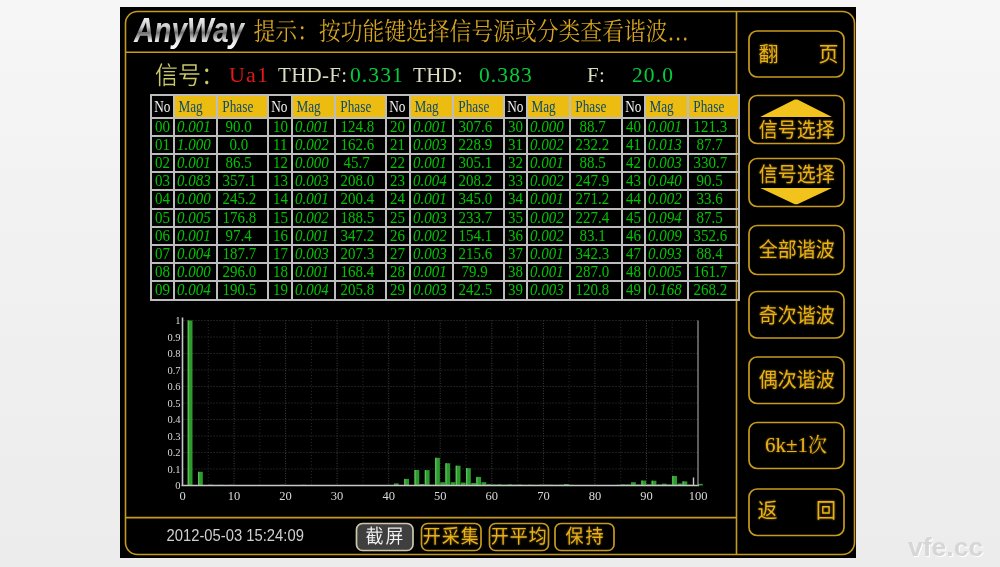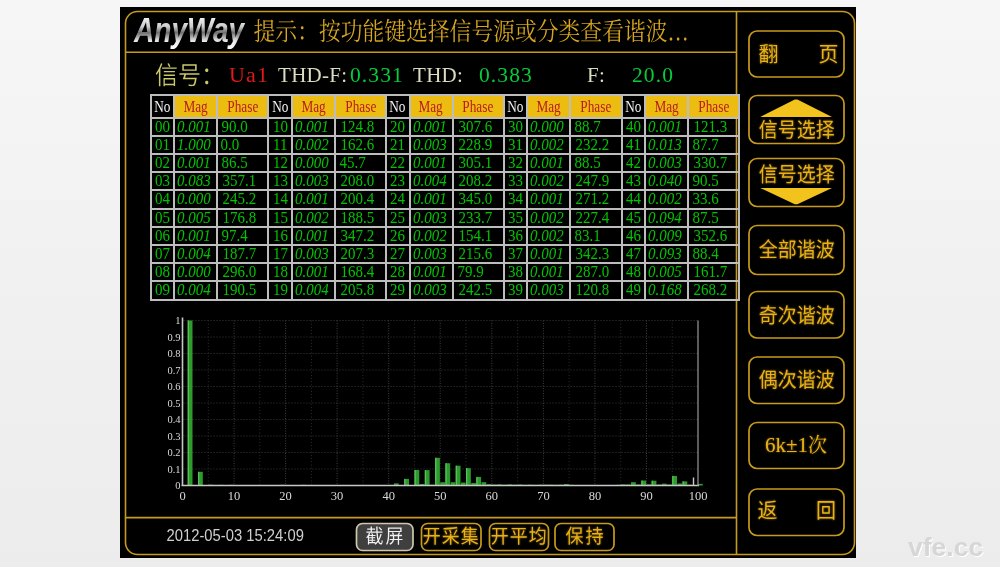--- a/index.html
+++ b/index.html
@@ -5,27 +5,27 @@
 body { background: linear-gradient(180deg,#f6f6f6 0%,#f0f0f0 55%,#ececec 100%); font-family:"Liberation Sans", sans-serif; }
 #panel { position:absolute; left:120px; top:7px; width:736px; height:551px; background:#000; }
 svg.main { position:absolute; left:0; top:0; }
 table { position:absolute; left:149.5px; top:93.5px; border-collapse:collapse; table-layout:fixed; font-family:"Liberation Serif", serif; font-size:17px; }
 td { border:2px solid #bdbdbd; overflow:hidden; white-space:nowrap; }
 td span { display:inline-block; transform:scaleX(0.88); }
 tr.h td span { transform:scaleX(0.78); transform-origin:50% 50%; }
 td.n span { transform-origin:50% 50%; }
 td.m span { transform-origin:0 50%; }
 td.p span { transform-origin:100% 50%; }
-tr.h td { height:21px; line-height:21px; text-align:center;font-family:Liberation Serif, serif; }
+tr.h td { height:21px; line-height:21px; text-align:left;font-family:Liberation Serif, serif; }
 td.hn { color:#f0f0f0; background:#000; }
-td.hm,td.hp { color:#b91c1c; background:#edbc11; }
+td.hm,td.hp { color:#0c4a6e; background:#edbc11; }
 tr.d td { height:16.2px; line-height:16.2px; color:#00c400; }
 td.n { text-align:center; }
 td.m { text-align:left; padding-left:2px;font-style:italic; }
-td.p { text-align:left; padding-right:11px; }
+td.p { text-align:center; padding-right:11px; }
 </style></head><body>
 <div id="panel"></div>
 <svg class="main" width="1000" height="567" viewBox="0 0 1000 567" font-family="Liberation Serif, serif">
 <defs>
 <linearGradient id="silver" x1="0" y1="-28" x2="0" y2="8" gradientUnits="userSpaceOnUse">
 <stop offset="0" stop-color="#ffffff"></stop>
         <stop offset="0.35" stop-color="#cdcdcd"></stop>
         <stop offset="0.52" stop-color="#6e6e6e"></stop>
         <stop offset="0.75" stop-color="#e8e8e8"></stop>
         <stop offset="1" stop-color="#ffffff"></stop>

